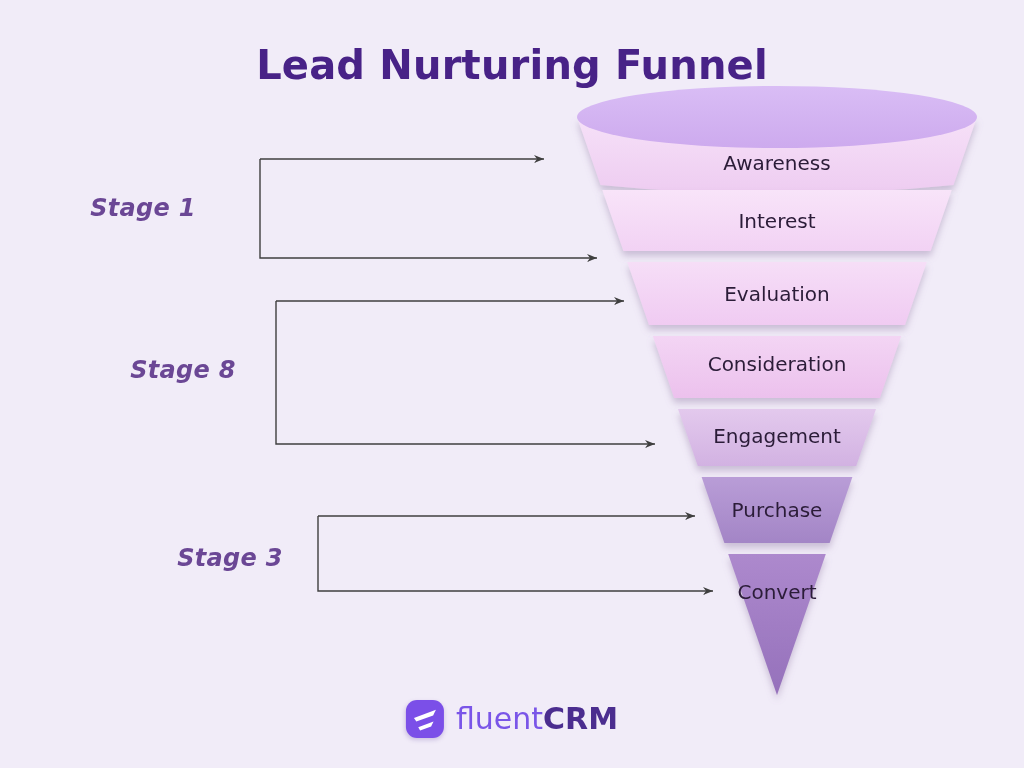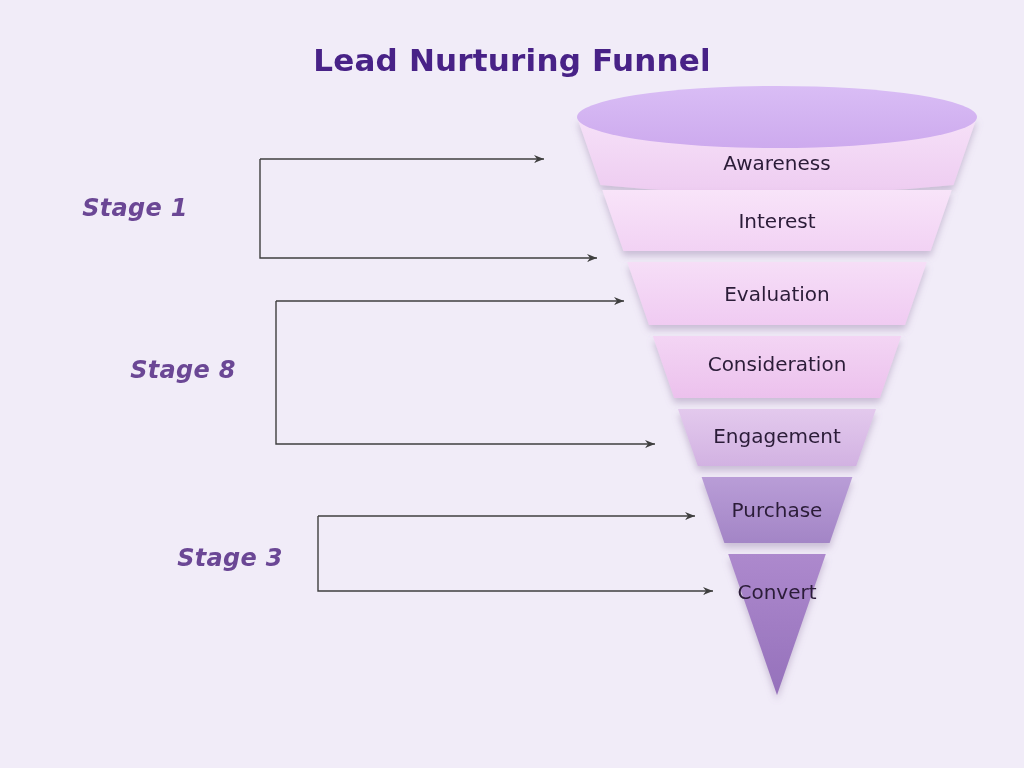--- a/index.html
+++ b/index.html
@@ -6,37 +6,37 @@
   body{font-family:"DejaVu Sans","Liberation Sans",sans-serif;}
   .canvas{
     position:relative;
     width:1024px;height:768px;
     background:var(--background,#f1ecf8);
     overflow:hidden;
   }
   .title{
     position:absolute;top:42px;left:0;width:100%;
     margin:0;text-align:center;
-    font-size:31px;font-weight:800;letter-spacing:0.2px;
+    font-size:40px;font-weight:800;letter-spacing:0.2px;
     color:var(--title,#482287);
   }
   #funnel-svg{position:absolute;top:0;left:0;}
   #funnel-svg text{
     font-family:"DejaVu Sans","Liberation Sans",sans-serif;
     font-size:20px;font-weight:500;
     fill:var(--funnel-text,#2b1c38);
     text-anchor:middle;
   }
   .stage-label{
     position:absolute;transform:translate(-50%,-50%);
     font-size:24px;font-weight:700;font-style:italic;
     letter-spacing:0.3px;white-space:nowrap;
     color:var(--stage-label,#6b4795);
   }
-  .s1{left:135px;top:208px;}
+  .s1{left:143px;top:208px;}
   .s2{left:183px;top:370px;}
   .s3{left:230px;top:558px;}
   .logo{
     position:absolute;top:700px;left:50%;transform:translateX(-50%);
     display:flex;align-items:center;gap:12px;
   }
   .logo-chip{
     width:38px;height:38px;border-radius:11px;
     background:var(--logo-chip,#7b4fe8);
     display:flex;align-items:center;justify-content:center;
@@ -134,14 +134,23 @@
       <g stroke="#3f3f3f" stroke-width="1.4" fill="none">
         <path d="M 318 516 L 695 516" marker-end="url(#arrow)"></path>
         <path d="M 318 516 L 318 591 L 713 591" marker-end="url(#arrow)"></path>
       </g>
     </svg>
 
   <div class="stage-label s1">Stage 1</div>
   <div class="stage-label s2">Stage 8</div>
   <div class="stage-label s3">Stage 3</div>
 
+  <div class="logo">
+    <span class="logo-chip">
+      <svg viewBox="0 0 38 38" width="38" height="38" aria-hidden="true">
+        <path d="M8 18 L30 9.8 L27.2 15.6 L10.4 21.6 Z" fill="#ffffff"></path>
+        <path d="M12.3 27.2 L27.6 21.6 L25.2 26.6 L14.2 30.4 Z" fill="#ffffff"></path>
+      </svg>
+    </span>
+    <span class="logo-text"><span class="lt-light">fluent</span><span class="lt-bold">CRM</span></span>
+  </div>
 
 </div>
 
 </body></html>

